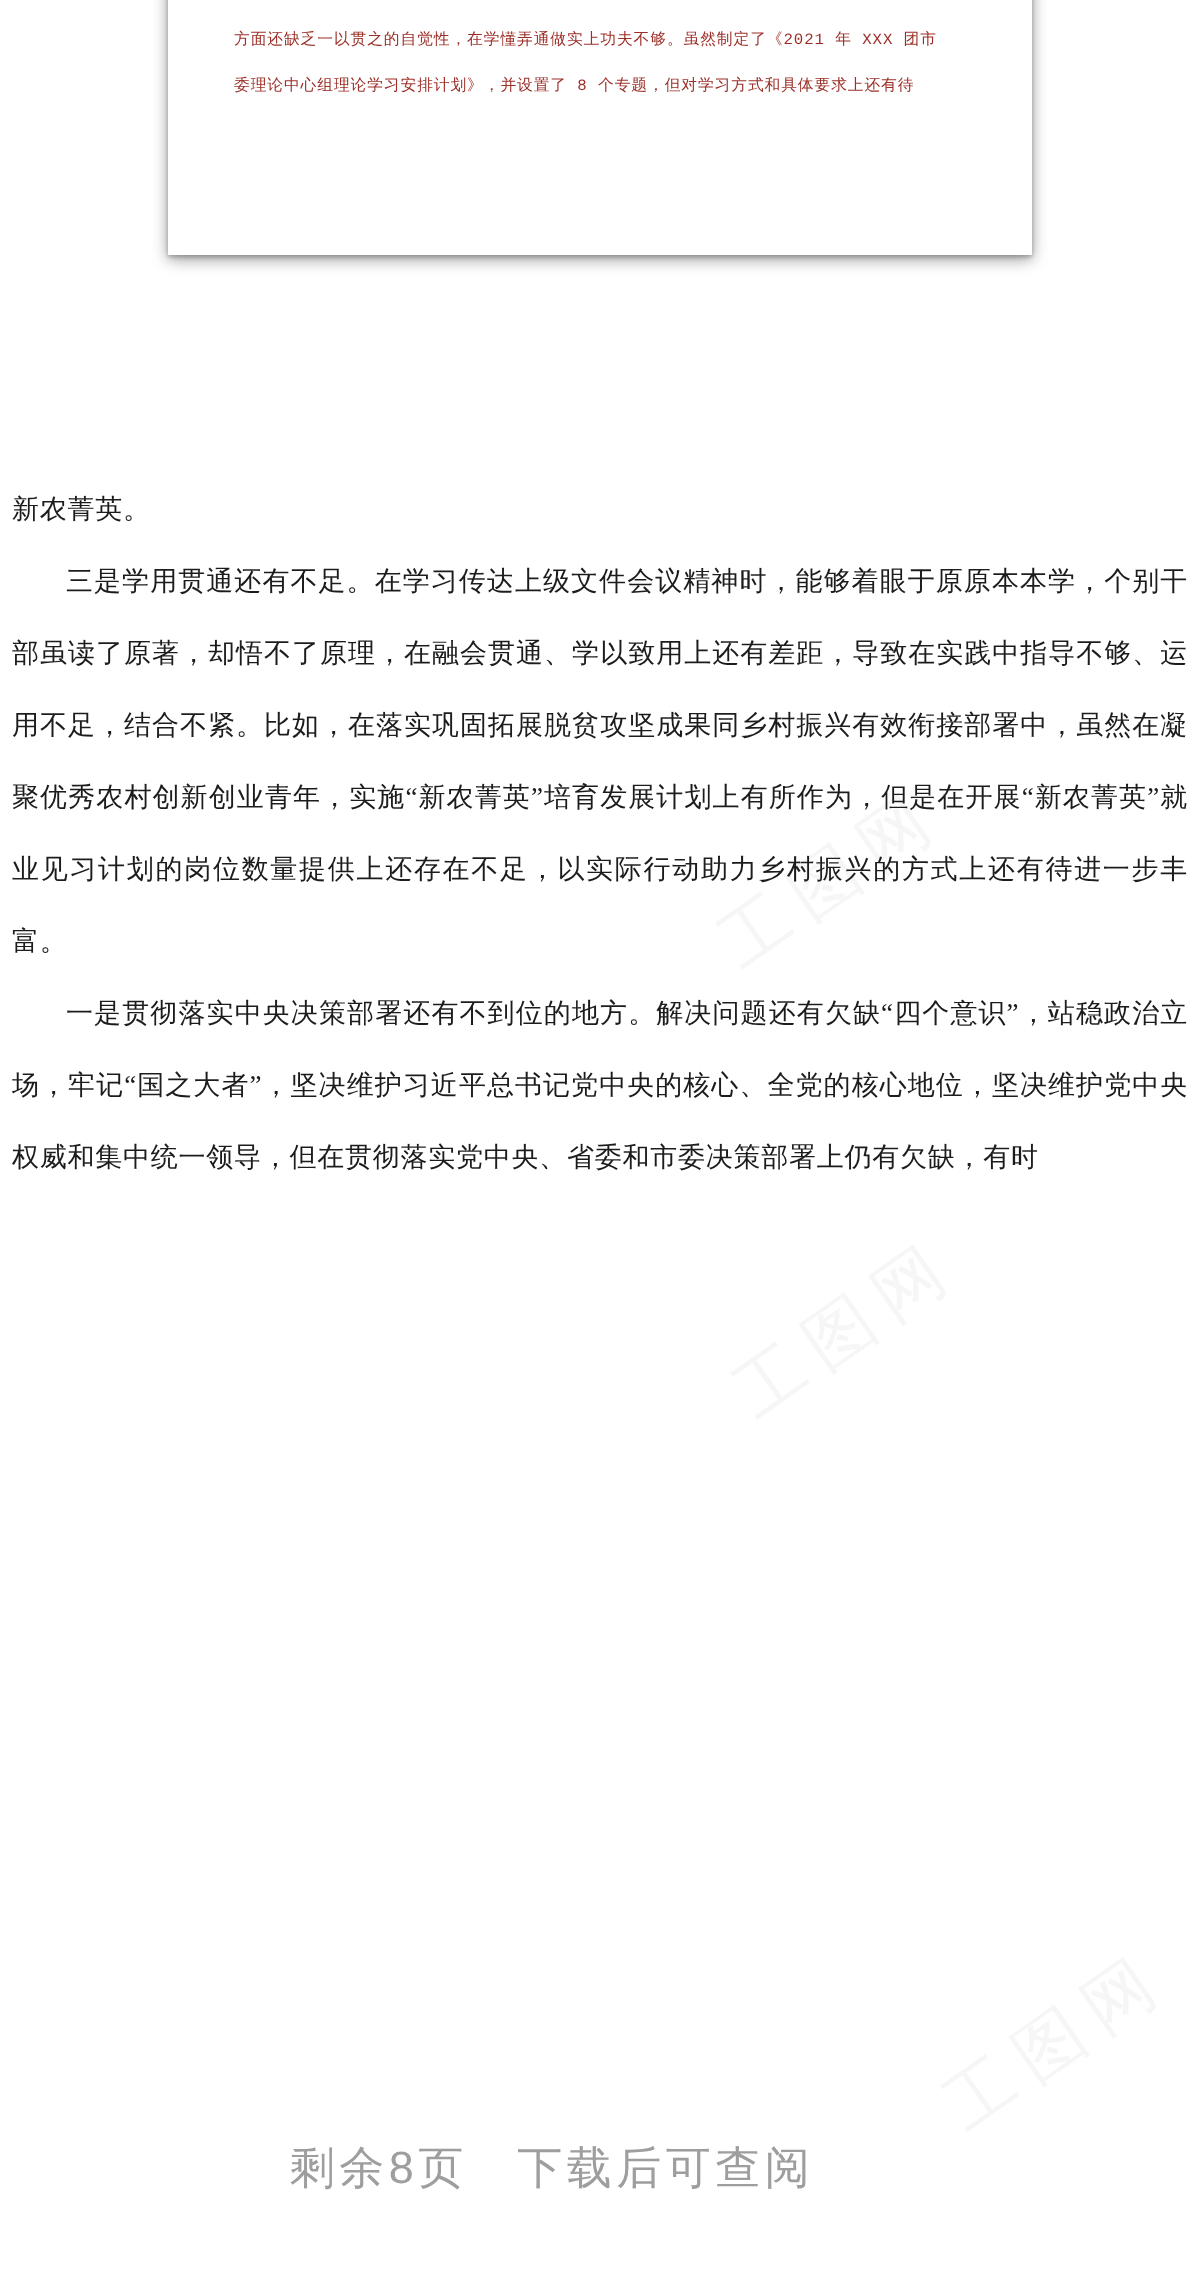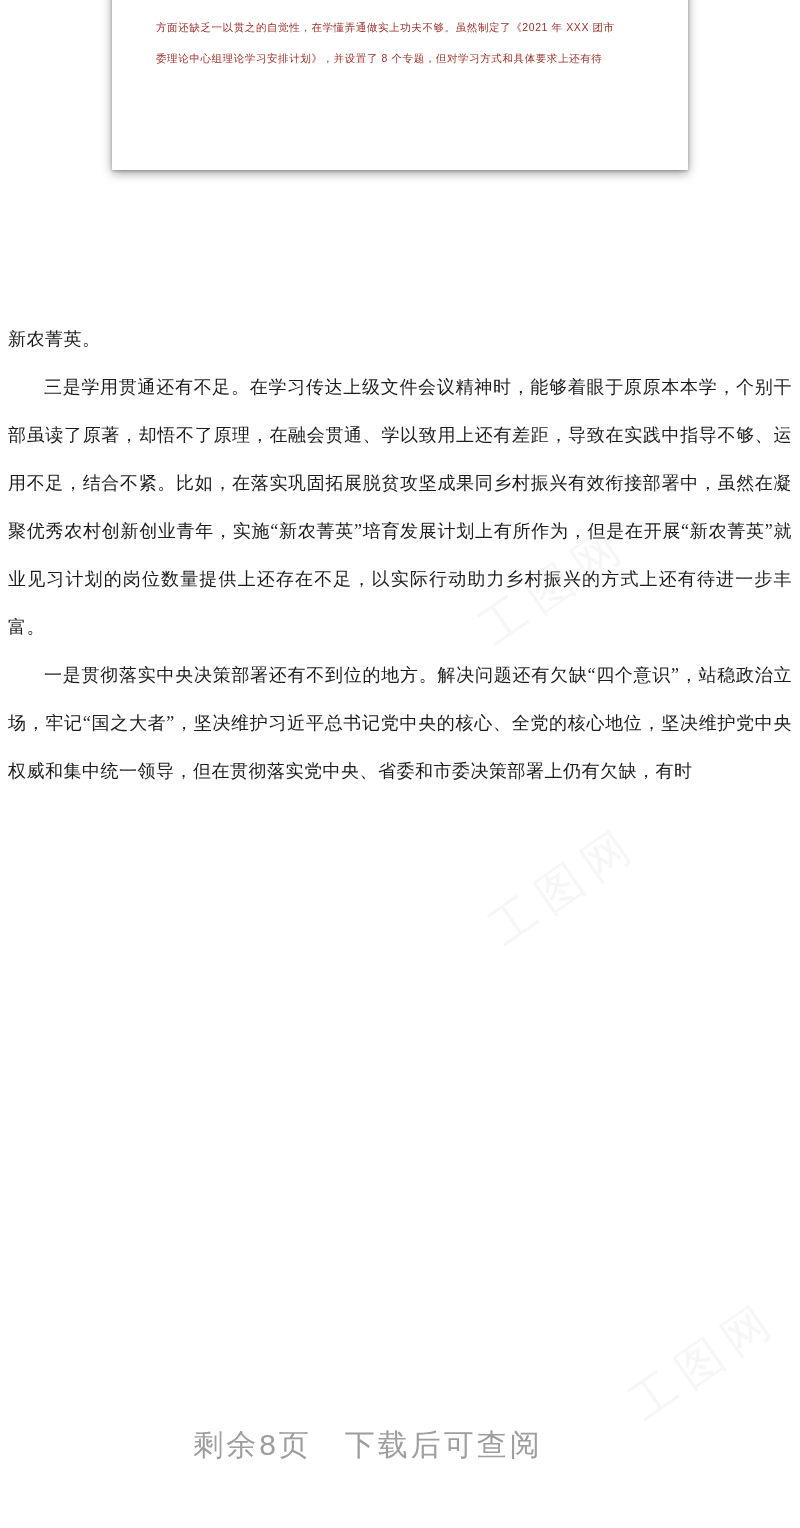--- a/index.html
+++ b/index.html
@@ -32,21 +32,21 @@
     z-index: 2;
   }
   .preview-line {
     margin: 0;
     font-size: 10.5px;
     line-height: 31px;
     letter-spacing: 0.6px;
     color: var(--preview-text, #9b2f28);
     text-align: justify;
     text-justify: inter-ideograph;
-    font-family: Liberation Sans, sans-serif;
+    font-family: Liberation Mono, monospace;
   }
   
   .content {
     position: absolute;
     top: 315px;
     left: 8px;
     right: 8px;
     z-index: 1;
   }
   .para {

